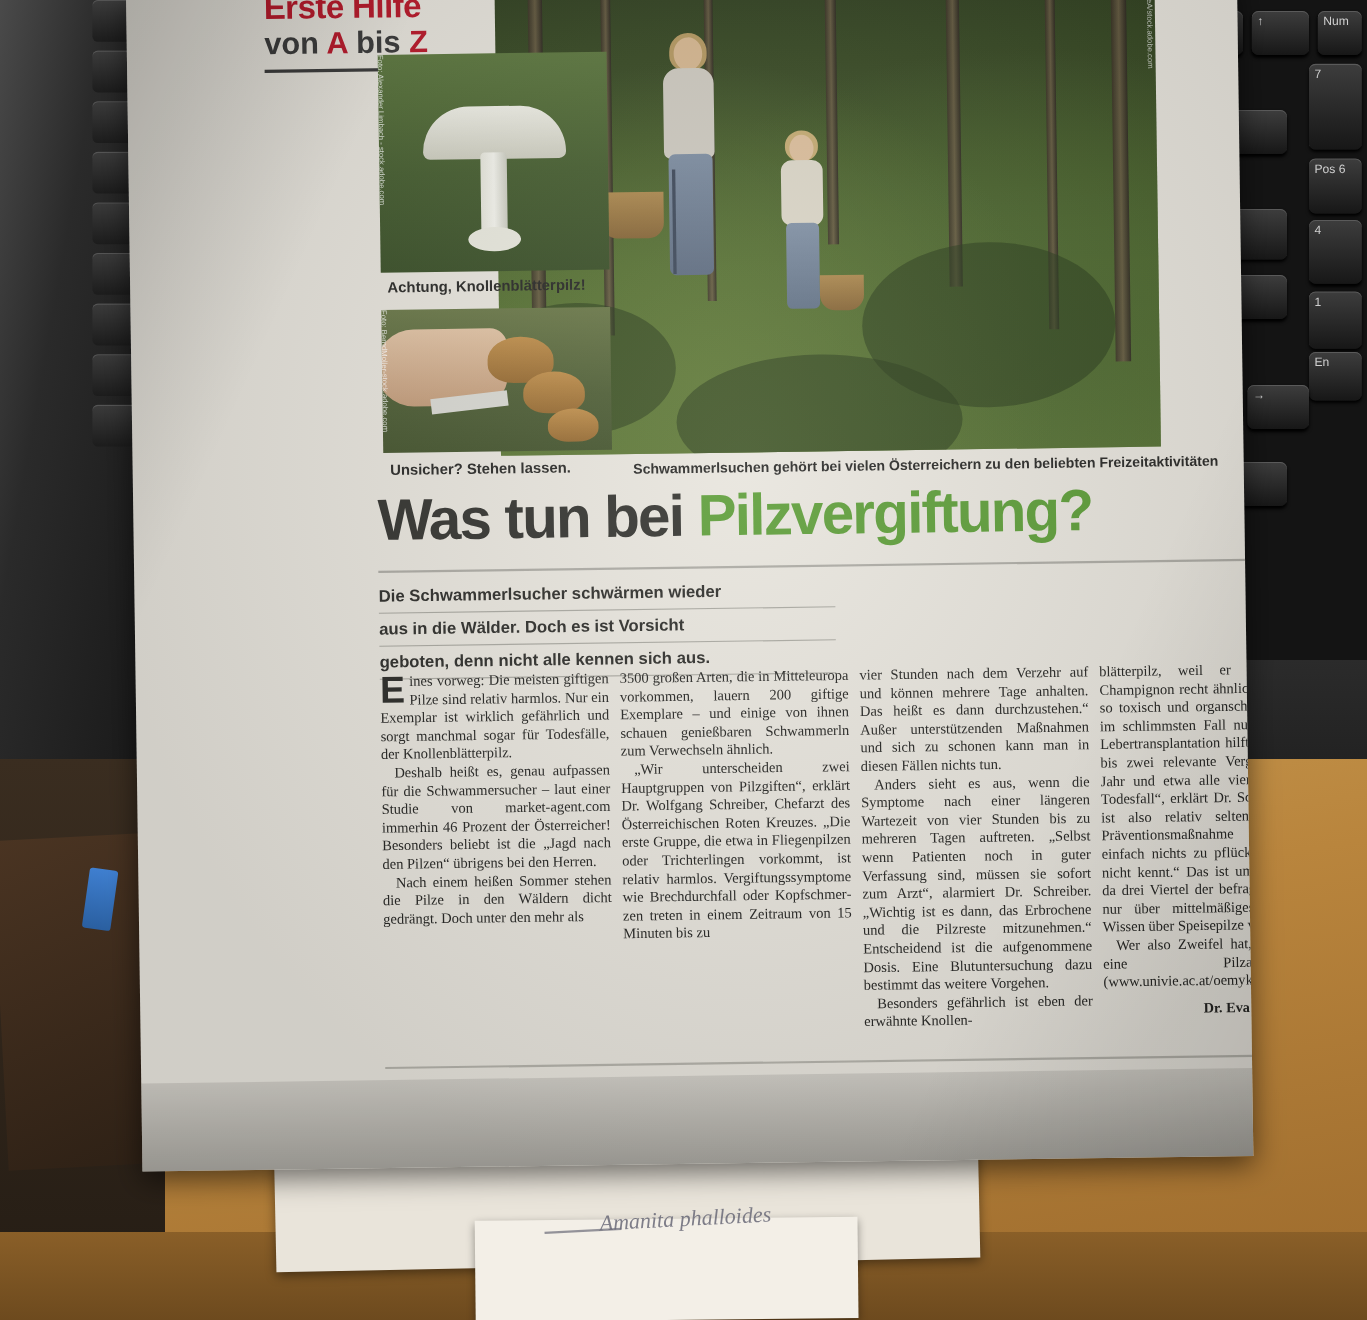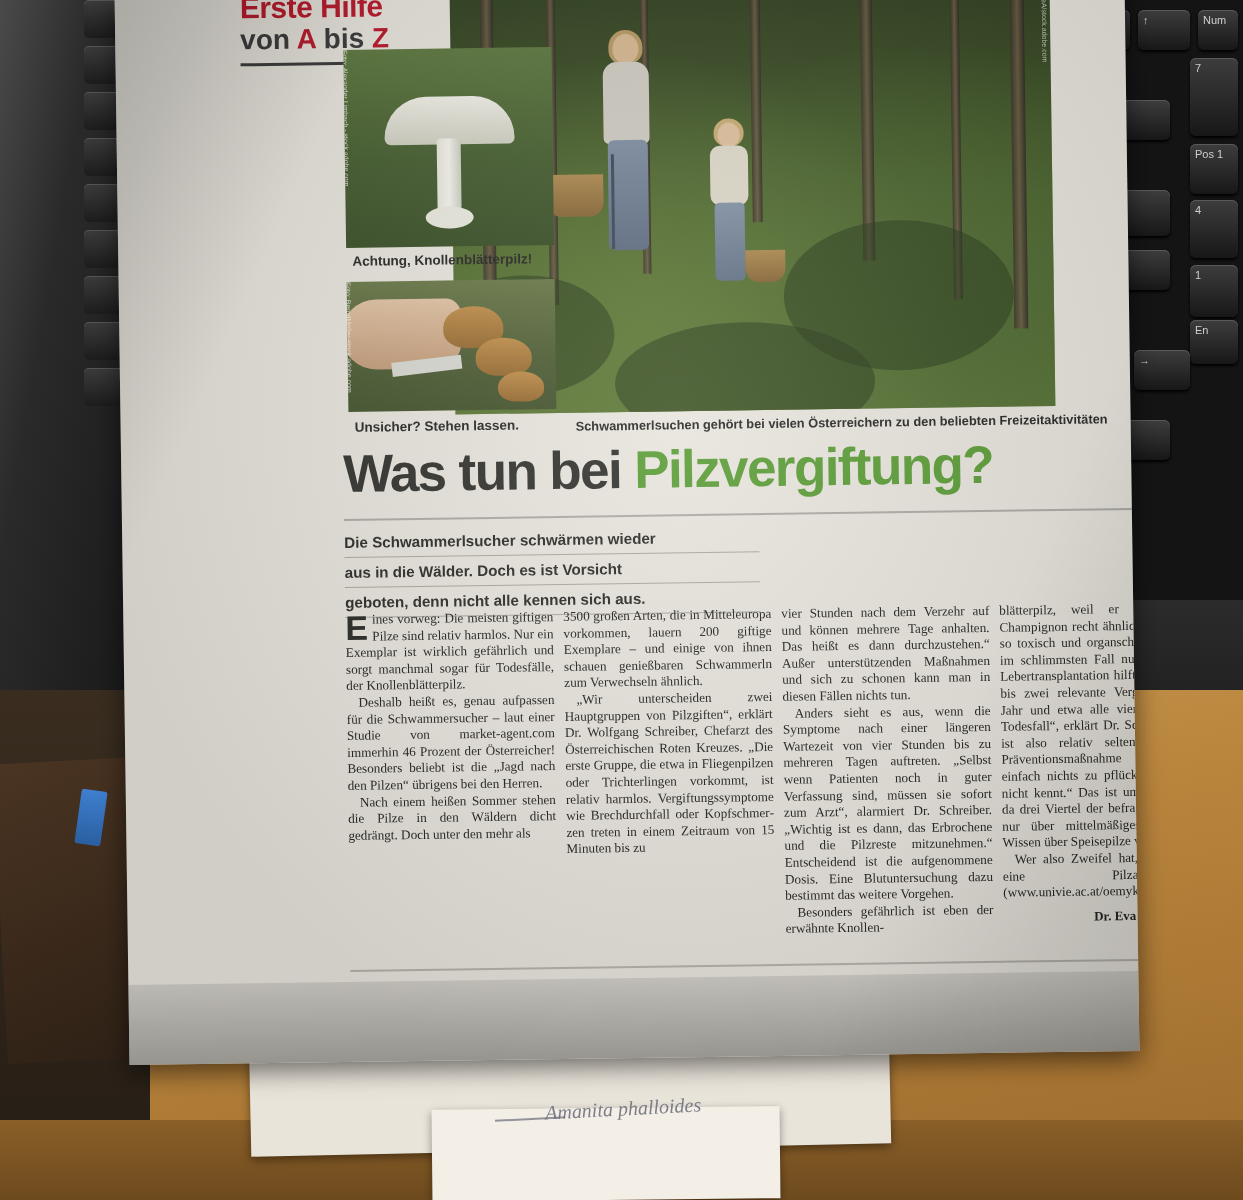--- a/index.html
+++ b/index.html
@@ -259,21 +259,21 @@
     <div style="top:276px"></div>
       <div style="top:322px"></div>
       <div style="top:368px"></div>
   </div>
 
   <div class="keypad">
     <div class="key" style="left:18px;top:10px;width:52px;height:40px;">←</div>
     <div class="key" style="left:78px;top:10px;width:52px;height:40px;">↑</div>
     <div class="key" style="left:138px;top:10px;width:40px;height:40px;">Num</div>
     <div class="key" style="left:130px;top:58px;width:48px;height:78px;">7</div>
-    <div class="key" style="left:130px;top:144px;width:48px;height:50px;">Pos 1</div>
+    <div class="key" style="left:130px;top:144px;width:48px;height:50px;">Pos 6</div>
     <div class="key" style="left:130px;top:200px;width:48px;height:58px;">4</div>
     <div class="key" style="left:130px;top:265px;width:48px;height:52px;">1</div>
     <div class="key" style="left:130px;top:320px;width:48px;height:44px;">En</div>
     <div class="key" style="left:10px;top:190px;width:100px;height:46px;">↵</div>
     <div class="key" style="left:10px;top:350px;width:56px;height:40px;">←</div>
     <div class="key" style="left:74px;top:350px;width:56px;height:40px;">→</div>
     <div class="key" style="left:10px;top:100px;width:100px;height:40px;"></div>
     <div class="key" style="left:10px;top:250px;width:100px;height:40px;"></div>
     <div class="key" style="left:10px;top:420px;width:100px;height:40px;"></div>
   </div>

